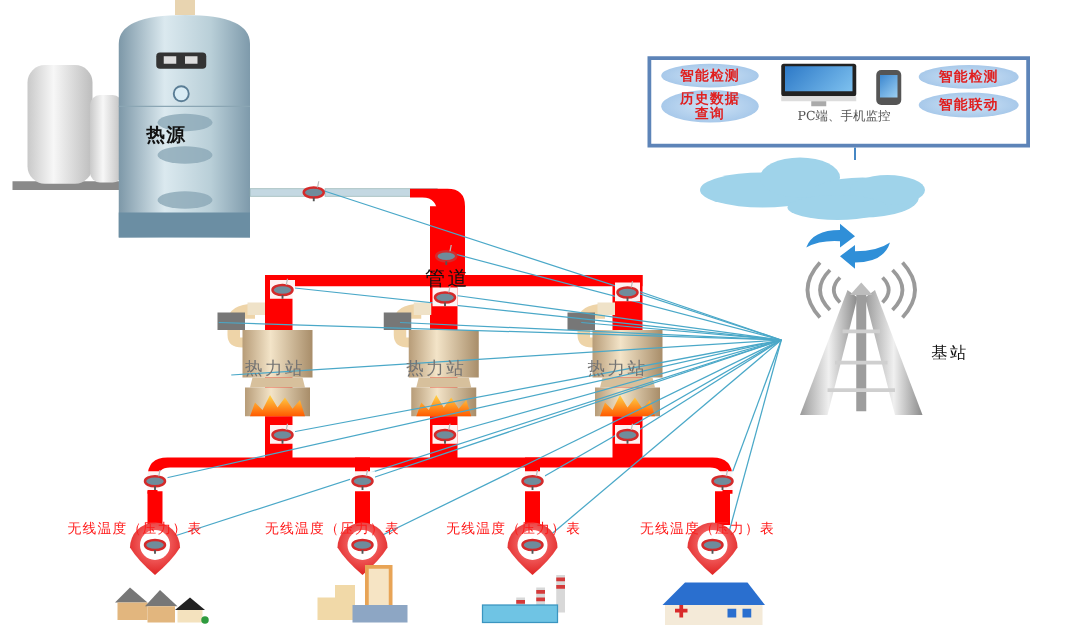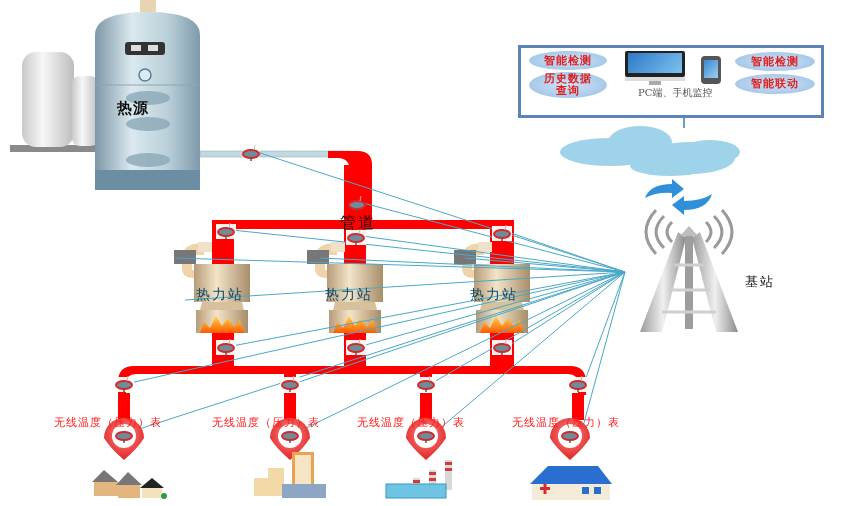--- a/index.html
+++ b/index.html
@@ -1,20 +1,20 @@
 <!DOCTYPE html>
 <html><head>
 <meta charset="utf-8">
 <style>
   html, body { margin:0; padding:0; background:#ffffff; }
   body { width:856px; height:506px; position:relative; overflow:hidden; font-family:"DejaVu Serif", serif; }
   #stage { position:absolute; left:0; top:0; width:856px; height:506px; }
   .lbl { position:absolute; white-space:nowrap; }
   .heat-label { font-size:15px; color:#111; font-weight:bold; letter-spacing:1px; }
-  .station-label { font-size:14px; color:#0c4a6e; letter-spacing:2px; }
+  .station-label { font-size:14px; color:#737373; letter-spacing:2px; }
   .meter-label { font-size:11px; color:#ff1a1a; letter-spacing:1px; }
   .pipe-label { font-size:16px; color:#111; letter-spacing:2px; }
   .base-label { font-size:13px; color:#111; letter-spacing:2px; }
   .panel { position:absolute; left:518px; top:45px; width:306px; height:73px; border:3px solid #5d84b8; background:#fff; box-sizing:border-box; }
   .pill { position:absolute; background:radial-gradient(ellipse at center, #cfe3f6 0%, #a8c9ea 70%, #8fb8e0 100%); border-radius:50%; color:#e02020; font-size:11px; font-weight:bold; text-align:center; line-height:12px; display:flex; align-items:center; justify-content:center; letter-spacing:1px; }
   .monitor-caption { position:absolute; left:117px; top:38px; font-size:10px; color:#555; white-space:nowrap; }
 </style>
 </head>
 <body>
 

